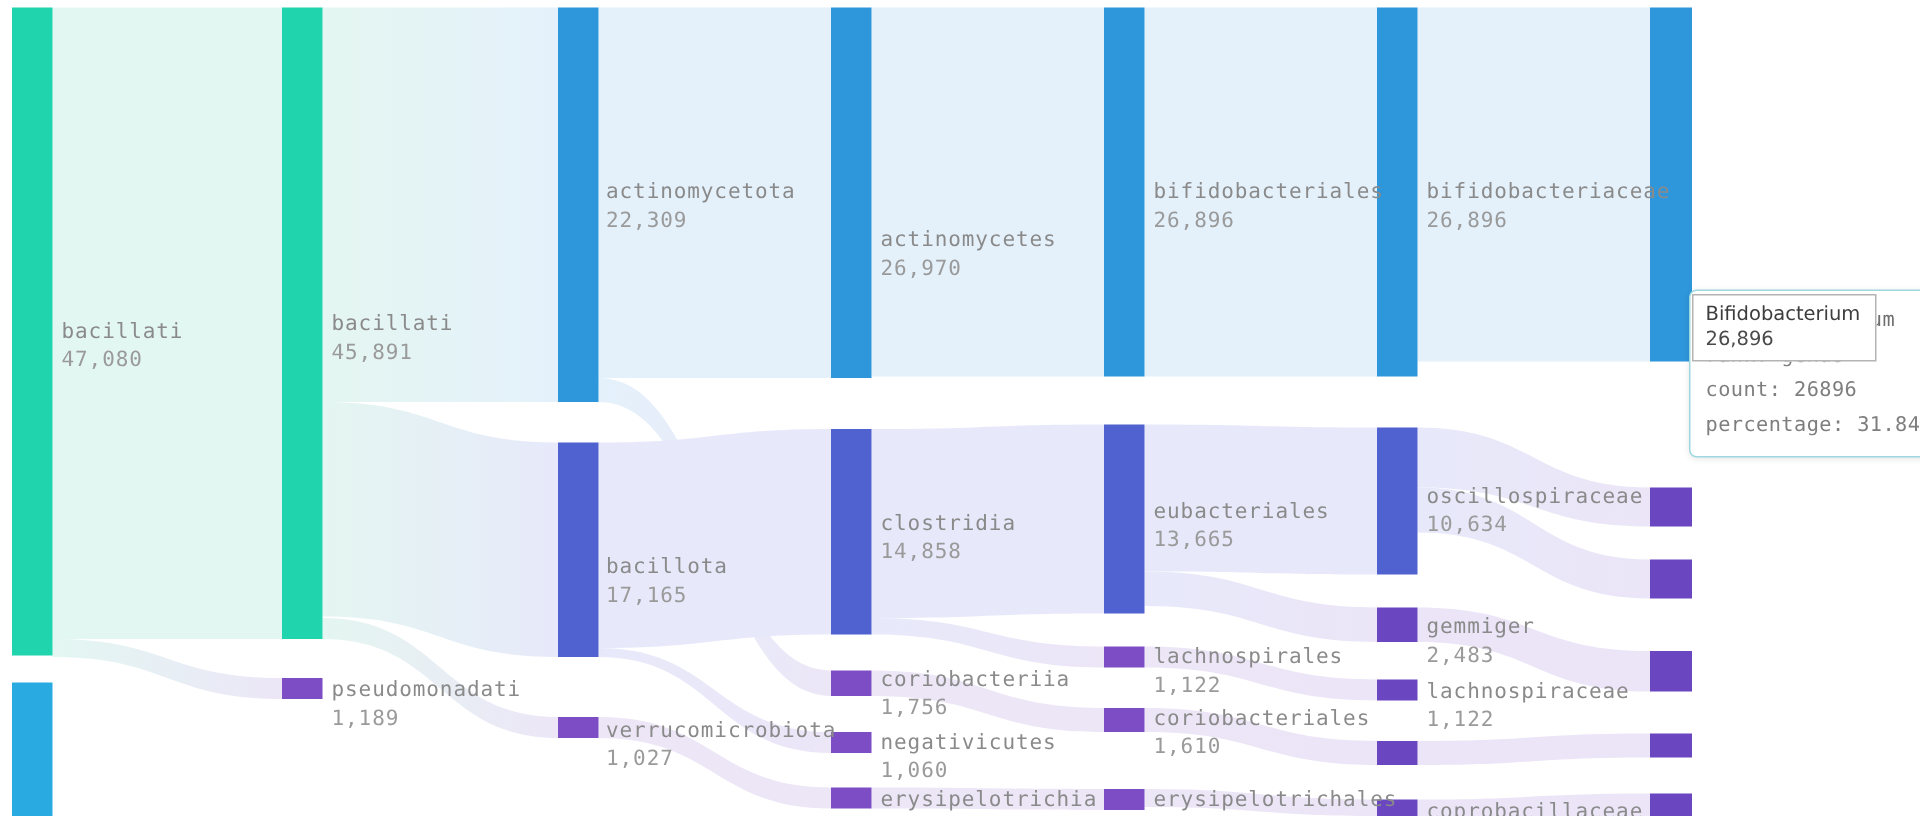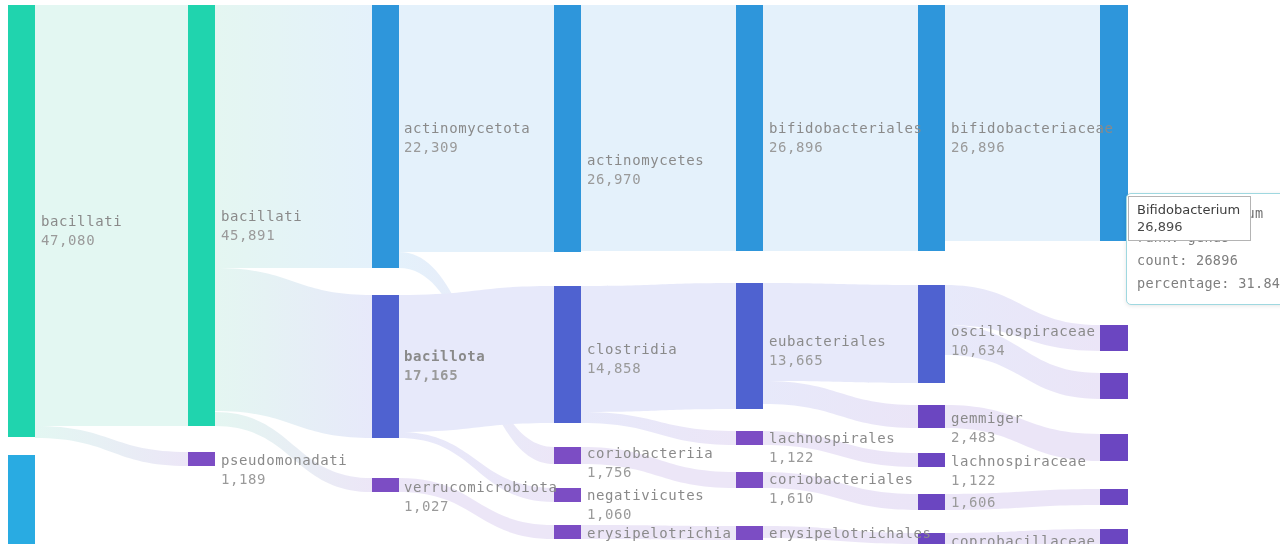--- a/index.html
+++ b/index.html
@@ -268,21 +268,21 @@
         <span class="nl-value">45,891</span>
       </div>
       <div class="node-label" style="left: 221px; top: 451px;">
         <span class="nl-name">pseudomonadati</span>
         <span class="nl-value">1,189</span>
       </div>
       <div class="node-label" style="left: 404px; top: 119px;">
         <span class="nl-name">actinomycetota</span>
         <span class="nl-value">22,309</span>
       </div>
-      <div class="node-label" style="left: 404px; top: 347px; font-weight: bold;">
+      <div class="node-label" style="left: 404px; top: 369px;">
         <span class="nl-name">bacillota</span>
         <span class="nl-value">17,165</span>
       </div>
       <div class="node-label" style="left: 404px; top: 478px;">
         <span class="nl-name">verrucomicrobiota</span>
         <span class="nl-value">1,027</span>
       </div>
       <div class="node-label" style="left: 587px; top: 119px; margin-top: 32px;">
         <span class="nl-name">actinomycetes</span>
         <span class="nl-value">26,970</span>
@@ -331,21 +331,20 @@
       </div>
       <div class="node-label" style="left: 951px; top: 409px;">
         <span class="nl-name">gemmiger</span>
         <span class="nl-value">2,483</span>
       </div>
       <div class="node-label" style="left: 951px; top: 452px;">
         <span class="nl-name">lachnospiraceae</span>
         <span class="nl-value">1,122</span>
       </div>
       <div class="node-label" style="left: 951px; top: 493px;">
-        <span class="nl-value">1,606</span>
       </div>
       <div class="node-label one-line" style="left: 951px; top: 532px;">
         <span class="nl-name">coprobacillaceae</span>
       </div>
       <div class="node-label one-line" style="left: 1133px; top: 219px;">
         <span class="nl-name">bifidobacterium</span>
       </div>
     </div>
 
   <div id="tooltip">

